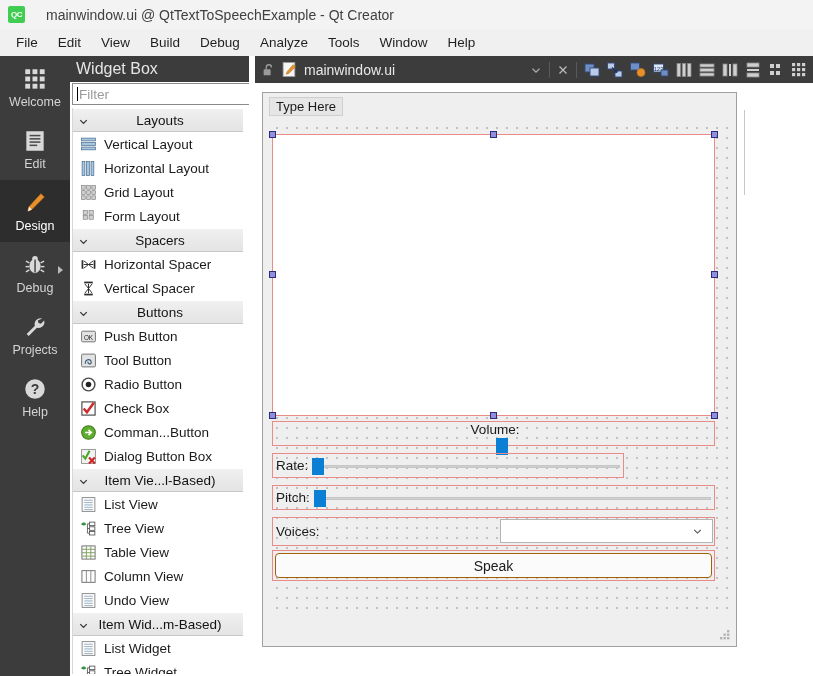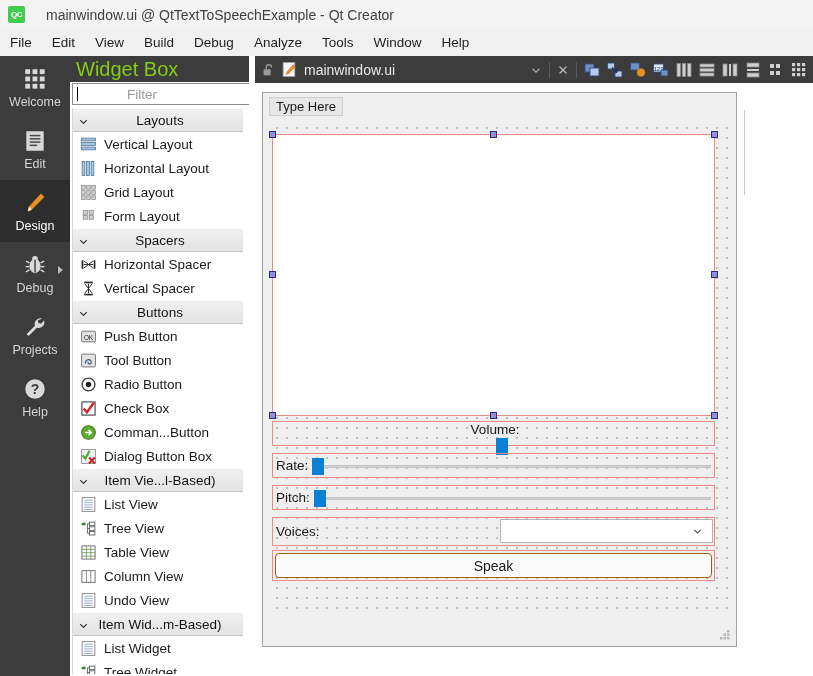--- a/index.html
+++ b/index.html
@@ -28,20 +28,21 @@
     letter-spacing: -0.5px;
     font-family: "Liberation Sans", sans-serif;
   }
   .title-text { font-size: 14px; color: #404040; }
 
   
   .menubar {
     position: absolute; left: 0; top: 29px; width: 813px; height: 27px;
     background: #f0f0f0;
     display: flex; align-items: center;
+    padding-left: 6px;
   }
   .menu-item {
     font-size: 13.5px; color: #1f1f1f;
     padding: 3px 10px; cursor: default; white-space: nowrap;
   }
 
   
   .modebar {
     position: absolute; left: 0; top: 56px; width: 70px; height: 620px;
     background: #3c3c3c;
@@ -66,32 +67,32 @@
 
   
   .wbox {
     position: absolute; left: 70px; top: 56px; width: 185px; height: 620px;
     background: #ffffff;
   }
   .wbox-header {
     height: 26px; background: #3c3c3c;
     display: flex; align-items: center; padding-left: 6px;
   }
-  .wbox-title { font-size: 20px; color: #84cc16; }
+  .wbox-title { font-size: 16px; color: #e5e5e5; }
   .wbox-filter {
     margin: 1px 2px 0 2px;
     height: 22px; background: #ffffff;
     border: 1px solid #8b8b8b;
     display: flex; align-items: center; padding: 0 4px;
     position: relative;
   }
   .wbox-filter .caret {
     width: 1px; height: 14px; background: #000; margin-right: 1px;
   }
-  .wbox-filter .ph { font-size: 13.5px; color: #9a9a9a; padding-left: 48px; }
+  .wbox-filter .ph { font-size: 13.5px; color: #9a9a9a; }
   .wbox-list {
     position: absolute; left: 2px; top: 52px; width: 171px; height: 566px;
     overflow: hidden; background: #ffffff;
     border-left: 1px solid #d6d6d6;
   }
   .cat {
     height: 24px; display: flex; align-items: center;
     background: linear-gradient(#f0f0f0, #e4e4e4);
     border-top: 1px solid #ffffff;
     border-bottom: 1px solid #c8c8c8;
@@ -688,21 +689,21 @@
           <div class="handle" style="left:441px; top:291px;"></div>
 
           <div class="row" style="left:2px; top:300px; width:443px; height:25px;flex-direction:column;">
             <span class="row-lbl">Volume:</span>
             <span class="slider">
               <span class="groove"></span>
               <span class="handleb"></span>
             </span>
           </div>
 
-          <div class="row" style="left:2px; top:332px; width:443px; height:25px;text-align:right;">
+          <div class="row" style="left:2px; top:332px; width:352px; height:25px;text-align:right;">
             <span class="row-lbl">Rate:</span>
             <span class="slider">
               <span class="groove"></span>
               <span class="handleb"></span>
             </span>
           </div>
 
           <div class="row" style="left:2px; top:364px; width:443px; height:25px;">
             <span class="row-lbl">Pitch:</span>
             <span class="slider">

